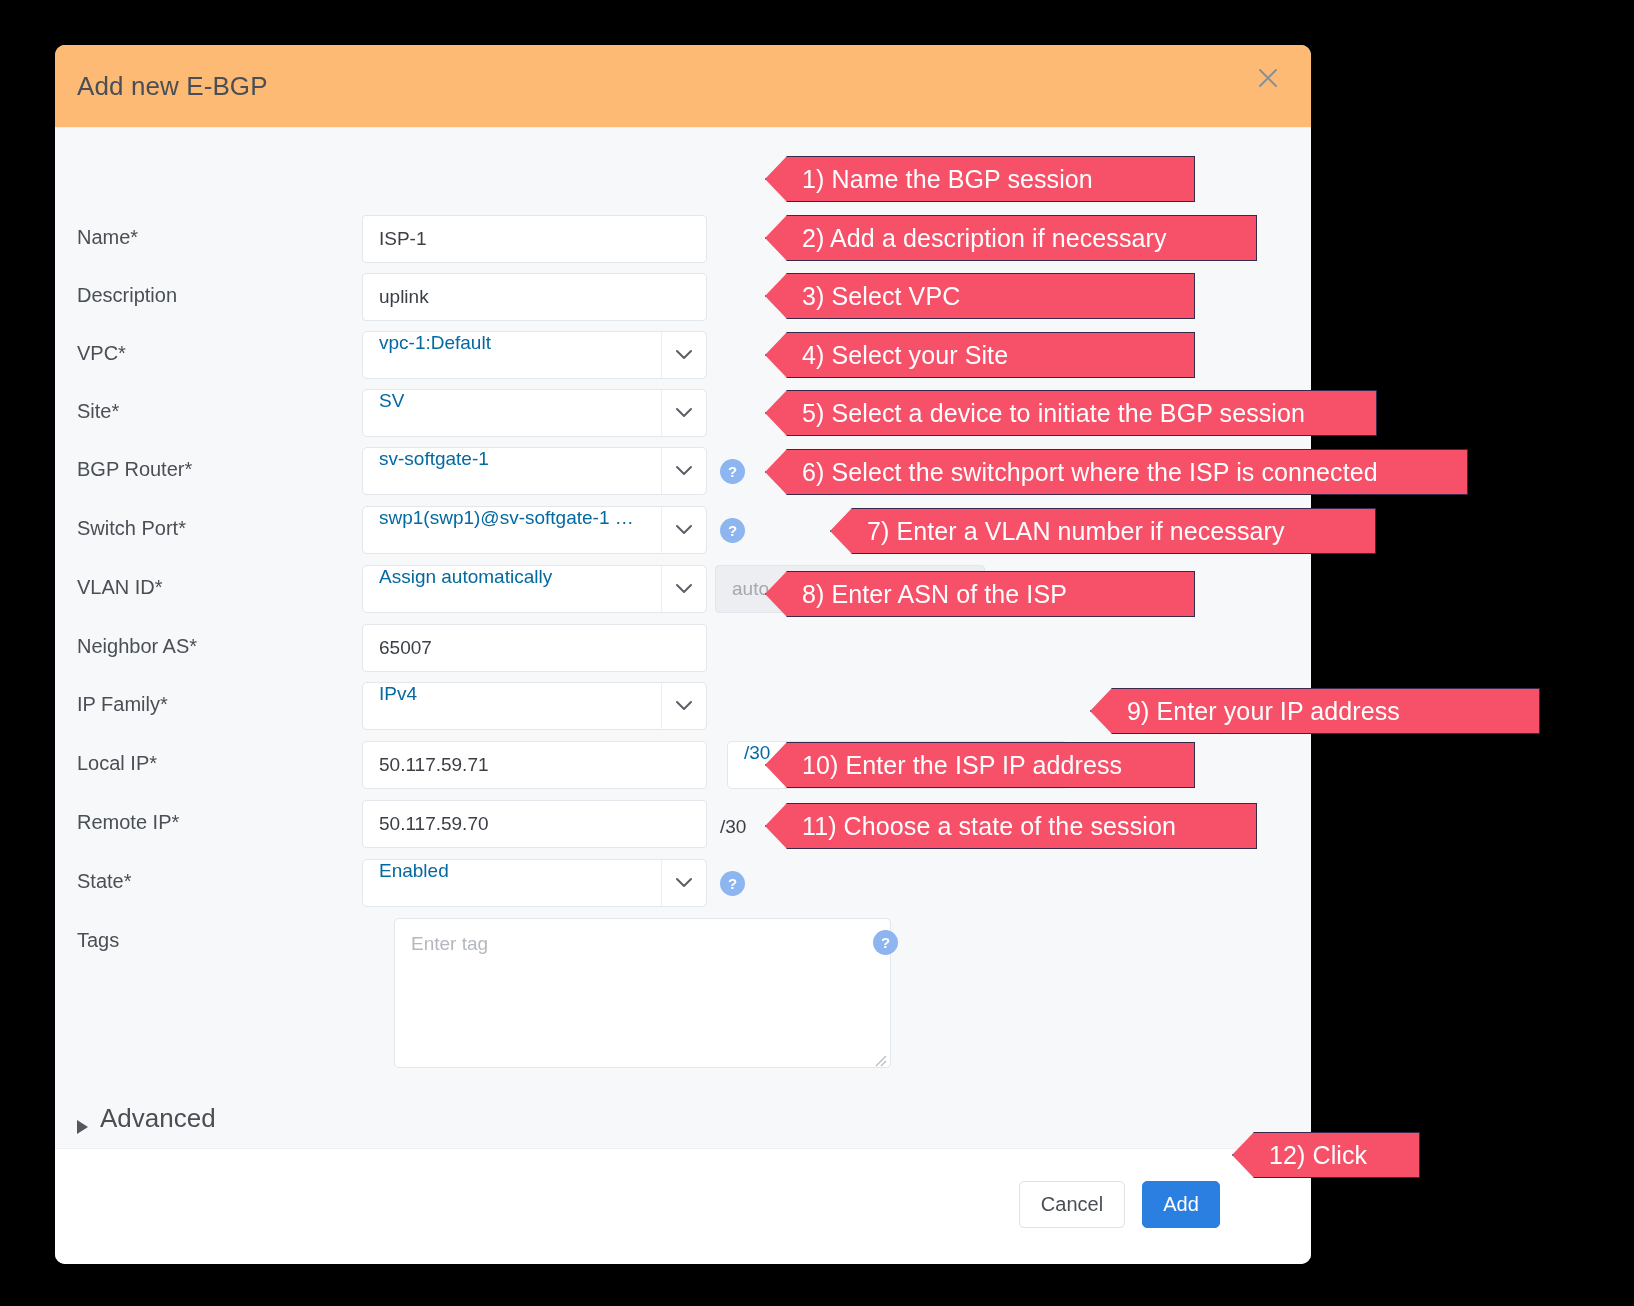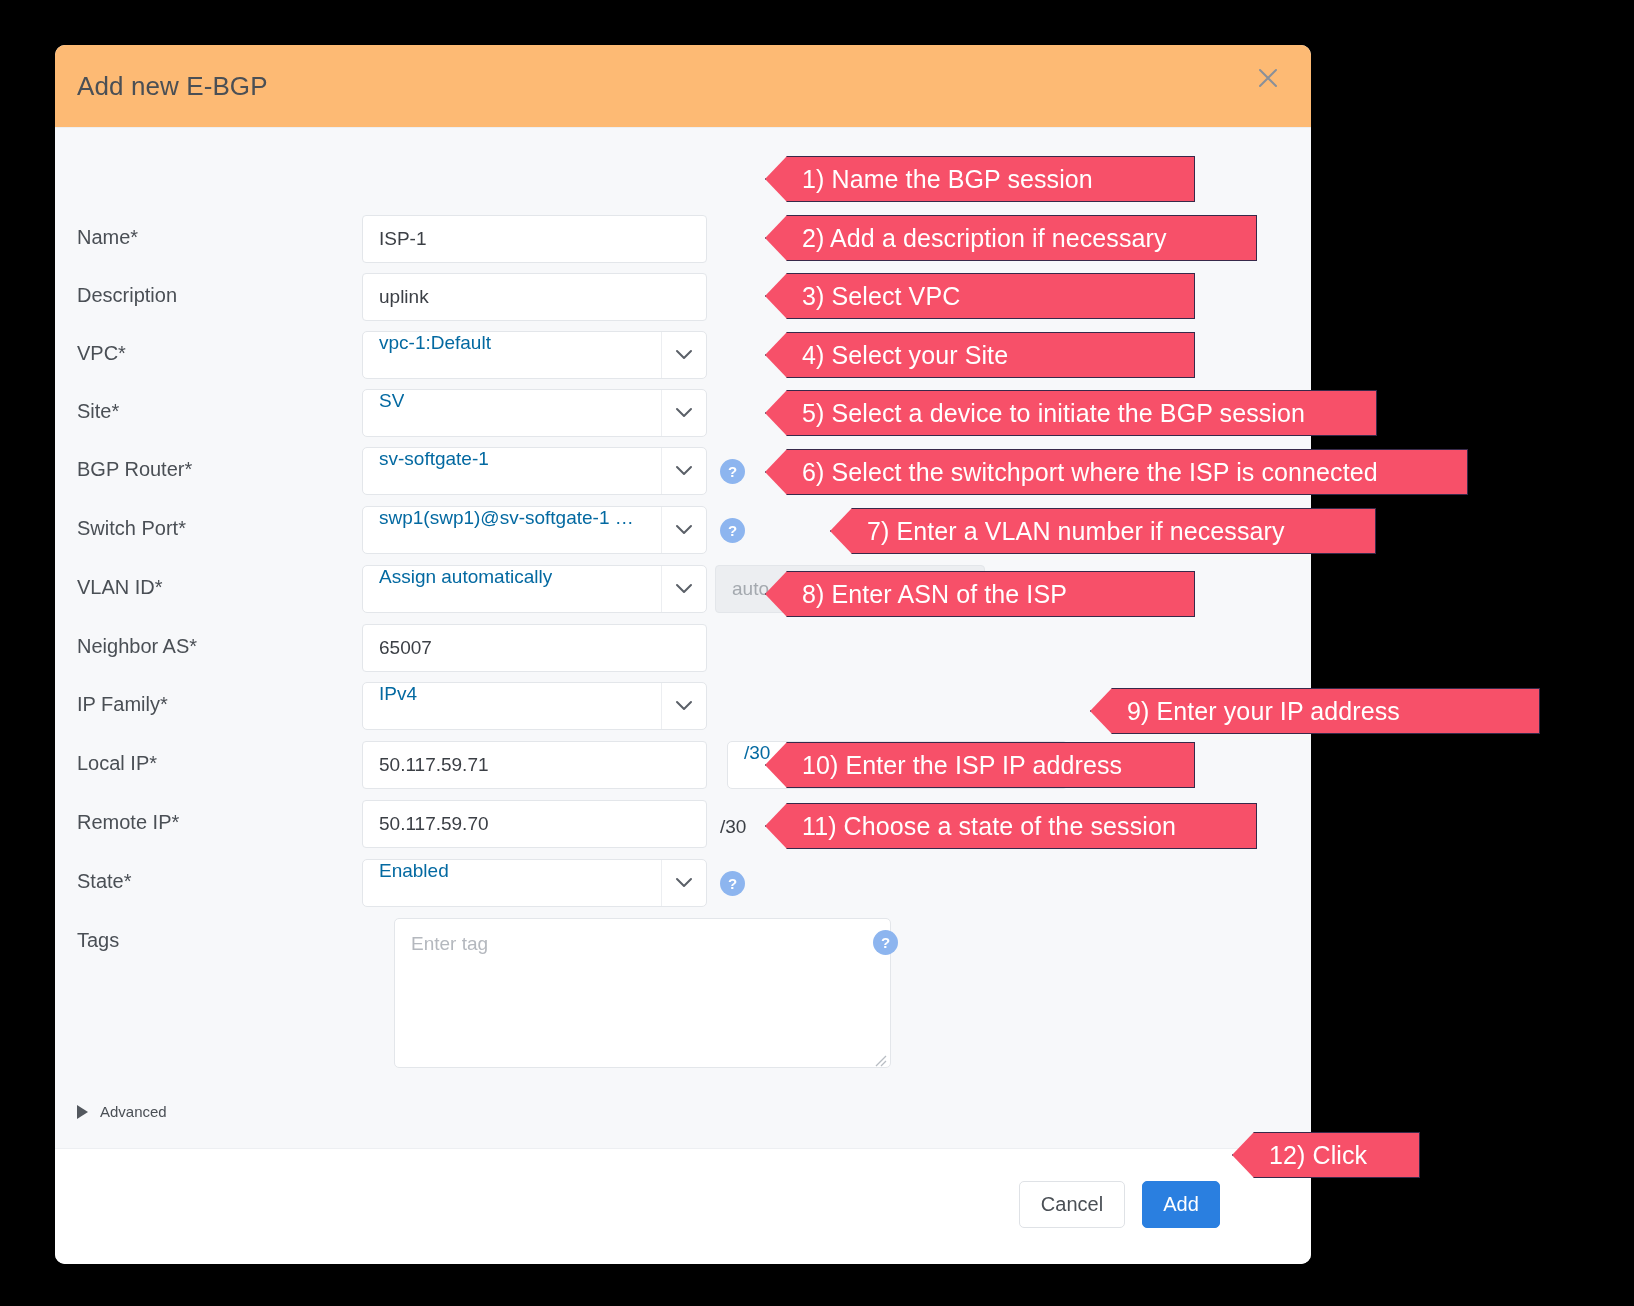--- a/index.html
+++ b/index.html
@@ -185,23 +185,23 @@
     right: 3px;
     bottom: 3px;
     width: 14px;
     height: 14px;
   }
 
   .advanced {
     position: absolute;
     left: 22px;
     display: flex;
-    align-items: center;
+    align-items: flex-end;
     gap: 12px;
-    font-size: 15px;
+    font-size: 26px;
     color: #4a4f55;
     cursor: pointer;
   }
   .tri {
     width: 0; height: 0;
     border-left: 11px solid #53585e;
     border-top: 7px solid transparent;
     border-bottom: 7px solid transparent;
   }
 

